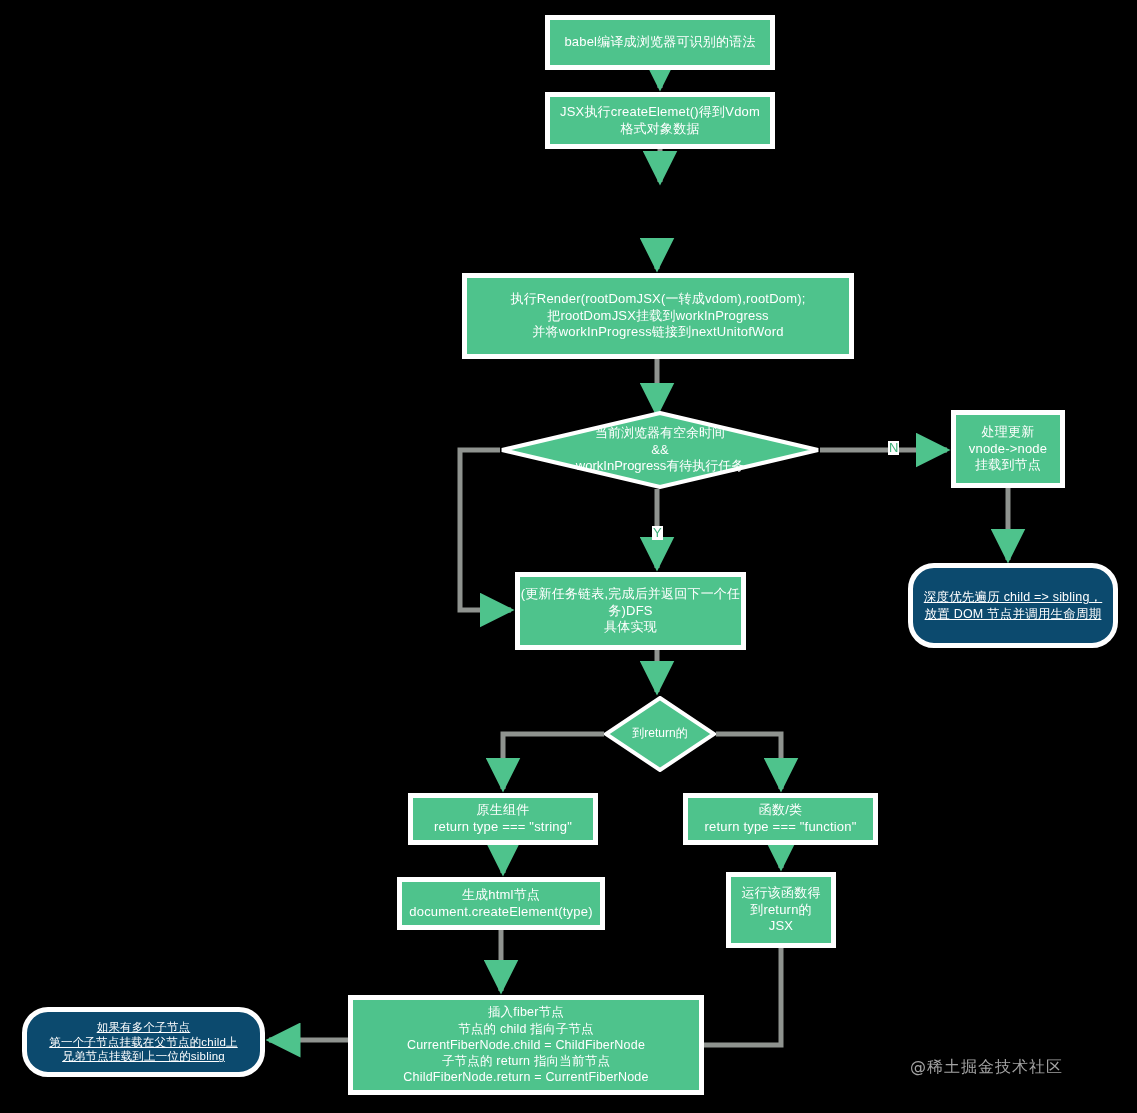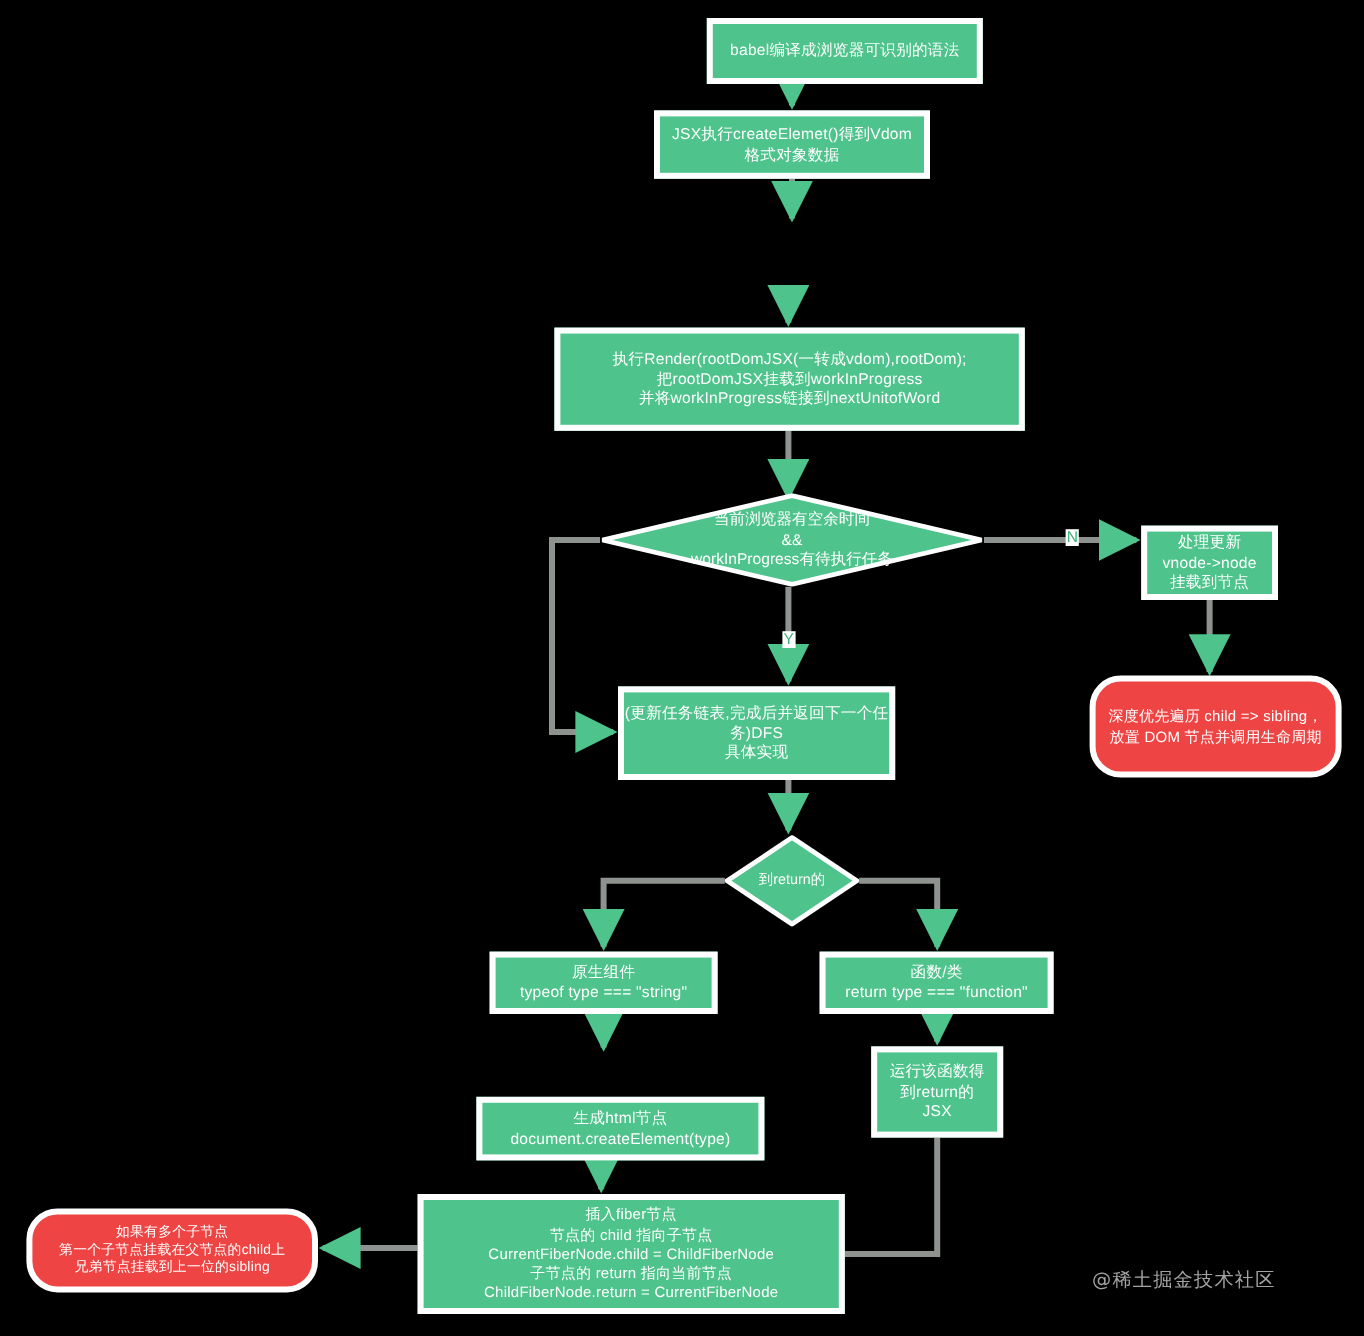--- a/index.html
+++ b/index.html
@@ -32,21 +32,22 @@
     align-items: center;
     justify-content: center;
     text-align: center;
     line-height: 1.30;
     font-size: 13px;
     border: 5px solid #ffffff;
     white-space: pre-line;
     letter-spacing: 0.2px;
   }
   .node.light {
-    background: #ef4444;
+    background: #0c4a6e;
+    text-decoration: underline;
   }
   .node.stadium {
     border-radius: 26px;
   }
   .diamond-wrap {
     position: absolute;
   }
   .diamond-wrap svg {
     position: absolute;
     left: 0; top: 0;
@@ -128,64 +129,64 @@
       <path d="M 781 845 L 781 868" marker-end="url(#arrow)"></path>
 
       <path d="M 501 930 L 501 991" marker-end="url(#arrow)"></path>
 
       <path d="M 781 948 L 781 1045 L 660 1045" marker-end="url(#arrow)"></path>
 
       <path d="M 348 1040 L 269 1040" marker-end="url(#arrow)"></path>
     </g>
   </svg>
 
-  <div class="node" style="left:545px; top:15px; width:230px; height:55px;margin-left:44px;">babel编译成浏览器可识别的语法</div>
+  <div class="node" style="left:545px; top:15px; width:230px; height:55px;">babel编译成浏览器可识别的语法</div>
 
   <div class="node" style="left:545px; top:92px; width:230px; height:57px;">JSX执行createElemet()得到Vdom
 格式对象数据</div>
 
 
   <div class="node" style="left:462px; top:273px; width:392px; height:86px;">执行Render(rootDomJSX(一转成vdom),rootDom);
 把rootDomJSX挂载到workInProgress
 并将workInProgress链接到nextUnitofWord</div>
 
   <div class="diamond-wrap" style="left:500px; top:411px; width:320px; height:78px;">
     <svg width="320" height="78" viewBox="0 0 320 78" xmlns="http://www.w3.org/2000/svg">
       <polygon points="160,2 318,39 160,76 2,39" fill="#4ec38c" stroke="#ffffff" stroke-width="4"></polygon>
     </svg>
     <div class="diamond-label">当前浏览器有空余时间
 &amp;&amp;
 workInProgress有待执行任务</div>
   </div>
 
-  <div class="node" style="left:951px; top:410px; width:114px; height:62px;margin-top:28px;">处理更新
+  <div class="node" style="left:951px; top:410px; width:114px; height:78px;">处理更新
 vnode-&gt;node
 挂载到节点</div>
 
   <div class="node light stadium" style="left:908px; top:563px; width:210px; height:85px; font-size:12.5px;">深度优先遍历 child =&gt; sibling，
 放置 DOM 节点并调用生命周期</div>
 
   <div class="node" style="left:515px; top:572px; width:231px; height:78px;">(更新任务链表,完成后并返回下一个任
 务)DFS
 具体实现</div>
 
   <div class="diamond-wrap" style="left:604px; top:696px; width:112px; height:76px;">
     <svg width="112" height="76" viewBox="0 0 112 76" xmlns="http://www.w3.org/2000/svg">
       <polygon points="56,2 110,38 56,74 2,38" fill="#4ec38c" stroke="#ffffff" stroke-width="4"></polygon>
     </svg>
     <div class="diamond-label" style="font-size:12px;">到return的</div>
   </div>
 
   <div class="node" style="left:408px; top:793px; width:190px; height:52px;">原生组件
-typeof type === "string"</div>
+return type === "string"</div>
 
   <div class="node" style="left:683px; top:793px; width:195px; height:52px;">函数/类
 return type === "function"</div>
 
-  <div class="node" style="left:397px; top:877px; width:240px; height:53px;margin-top:37px;">生成html节点
+  <div class="node" style="left:397px; top:877px; width:208px; height:53px;">生成html节点
 document.createElement(type)</div>
 
   <div class="node" style="left:726px; top:872px; width:110px; height:76px;">运行该函数得
 到return的
 JSX</div>
 
   <div class="node" style="left:348px; top:995px; width:356px; height:100px; font-size:12.5px;">插入fiber节点
 节点的 child 指向子节点
 CurrentFiberNode.child = ChildFiberNode
 子节点的 return 指向当前节点

